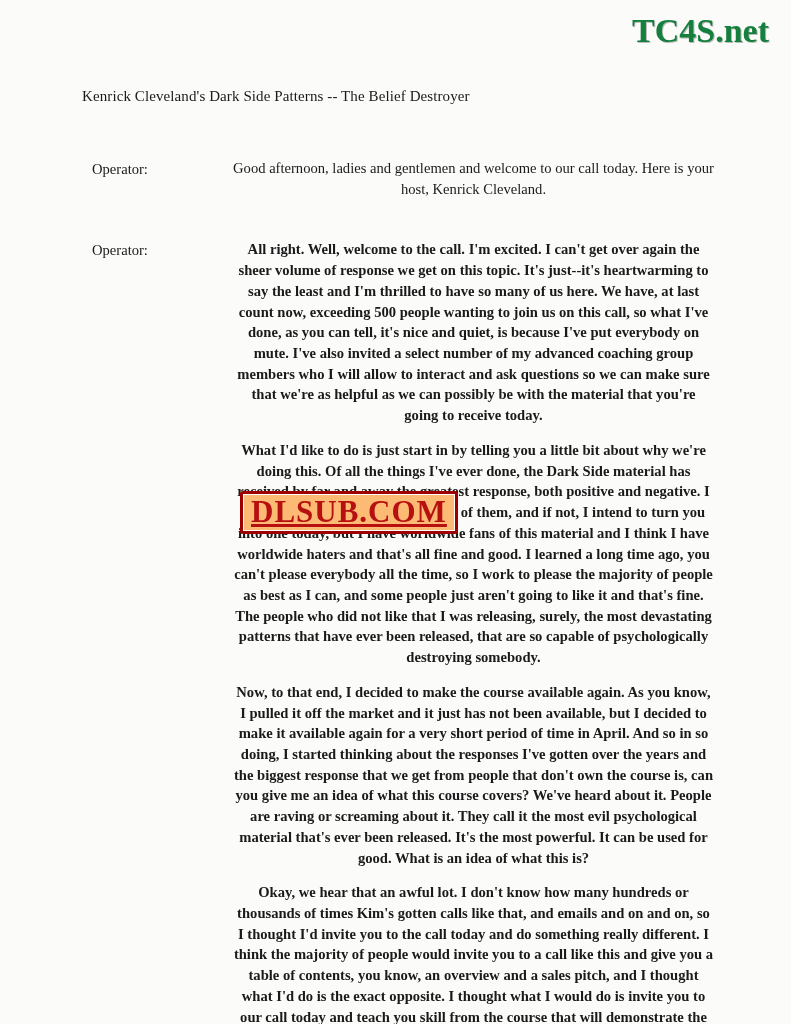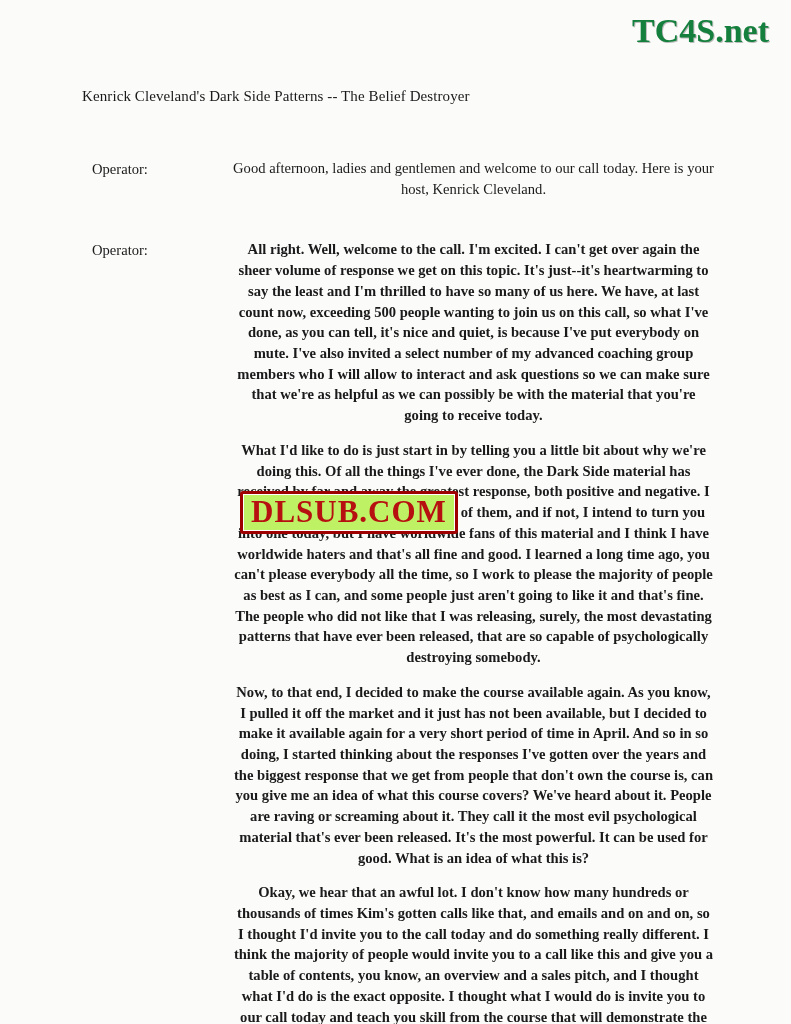--- a/index.html
+++ b/index.html
@@ -44,30 +44,31 @@
     font-weight: bold;
     color: #b00000;
     text-shadow: 1px 1px 0 #efc9c9;
   }
   
   .wm-center {
     position: absolute;
     left: 240px;
     top: 491px;
     padding: 2px 8px 4px 8px;
-    background: #bef264;
+    background: #fdba74;
     border: 3px solid #9e0000;
     border-radius: 3px;
     font-family: "Liberation Serif", serif;
     font-weight: bold;
     font-size: 31px;
     color: #b71010;
     letter-spacing: 1px;
     line-height: 1.0;
     box-shadow: 0 0 0 1px #ffffff inset;
+    text-decoration: underline;
   }
   .doc-title {
     position: absolute;
     left: 82px;
     top: 88px;
     font-size: 15px;
     letter-spacing: 0.1px;
   }
   .body-area {
     position: absolute;

